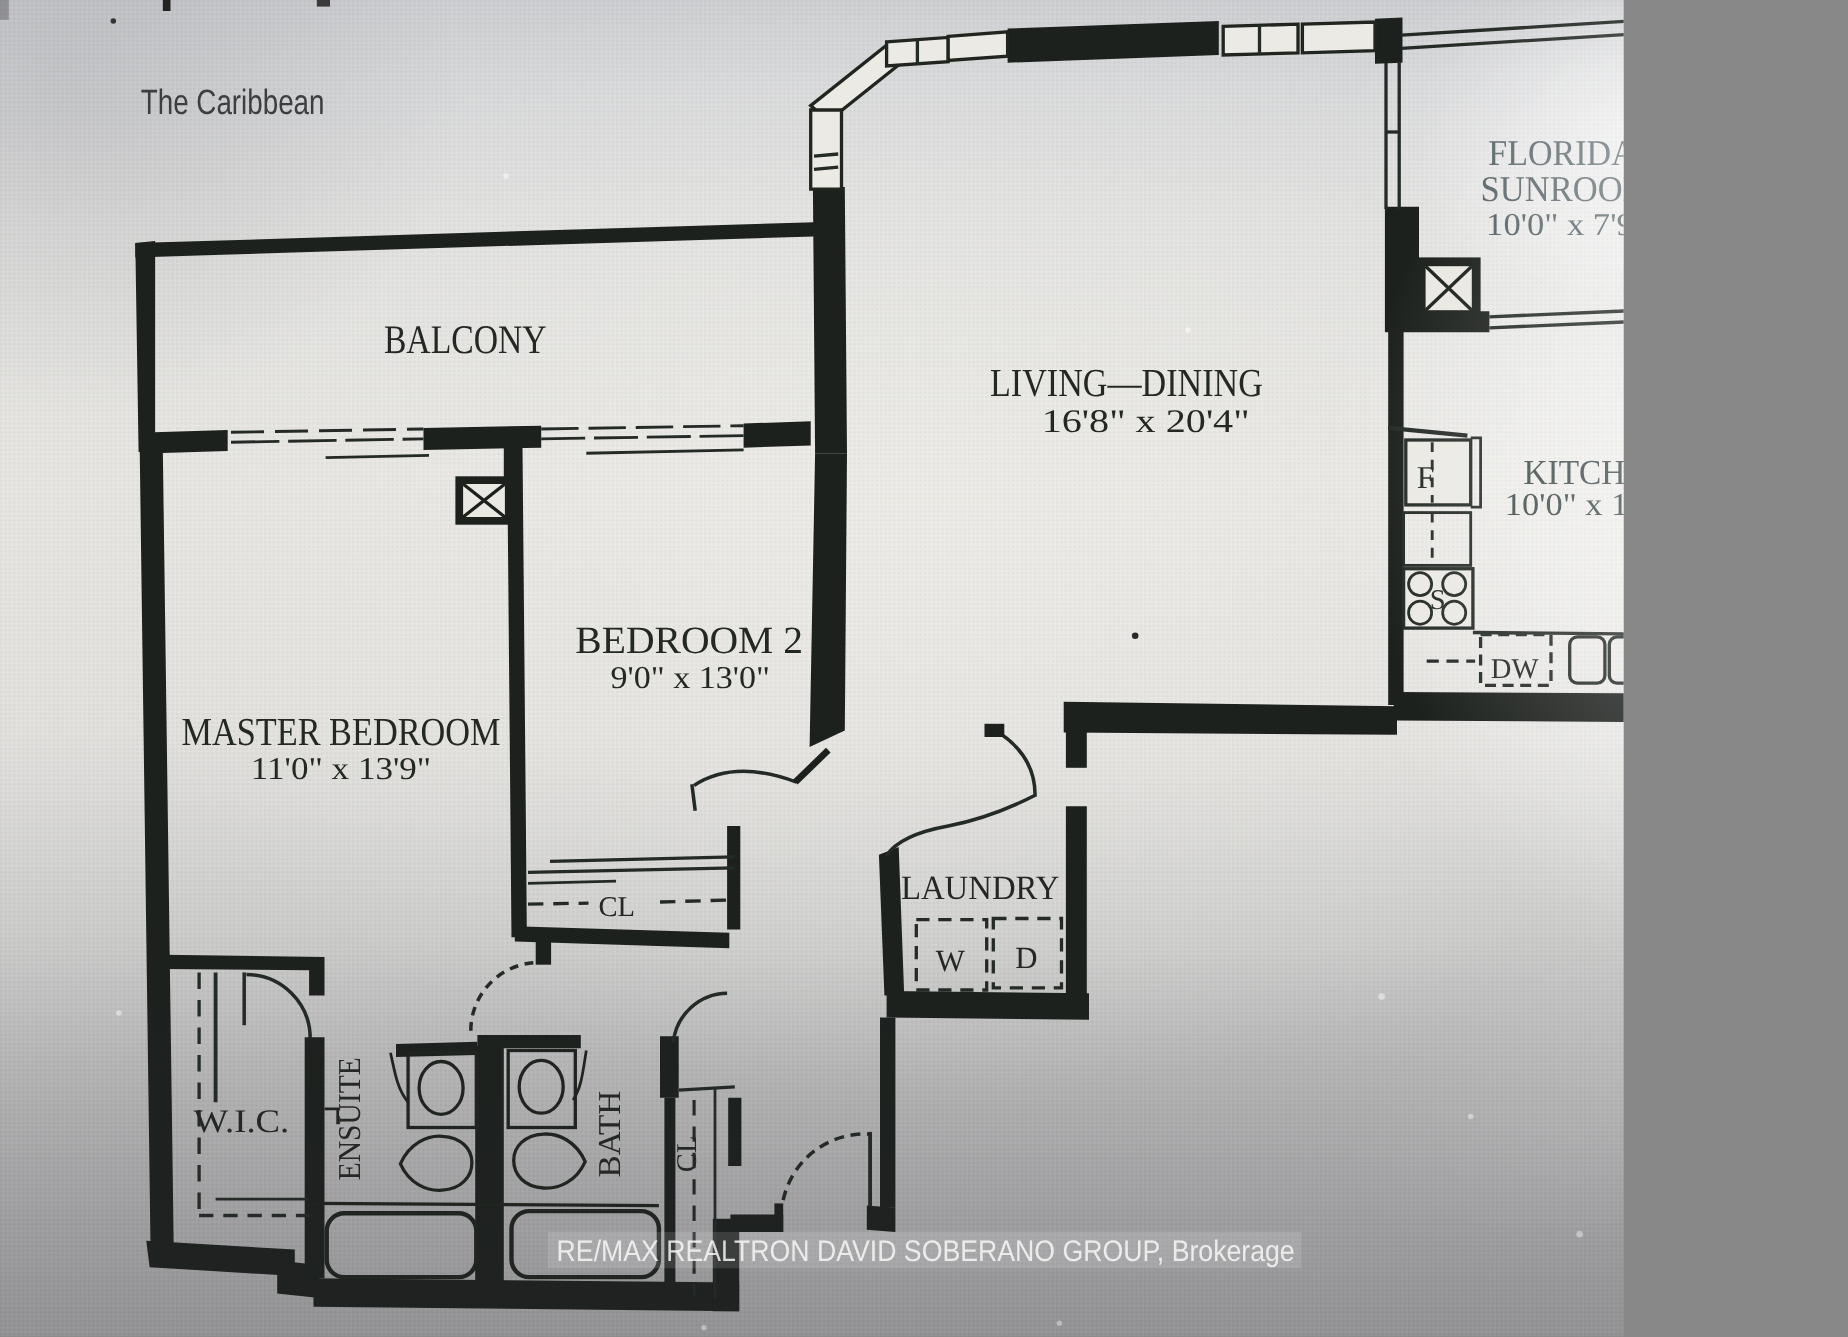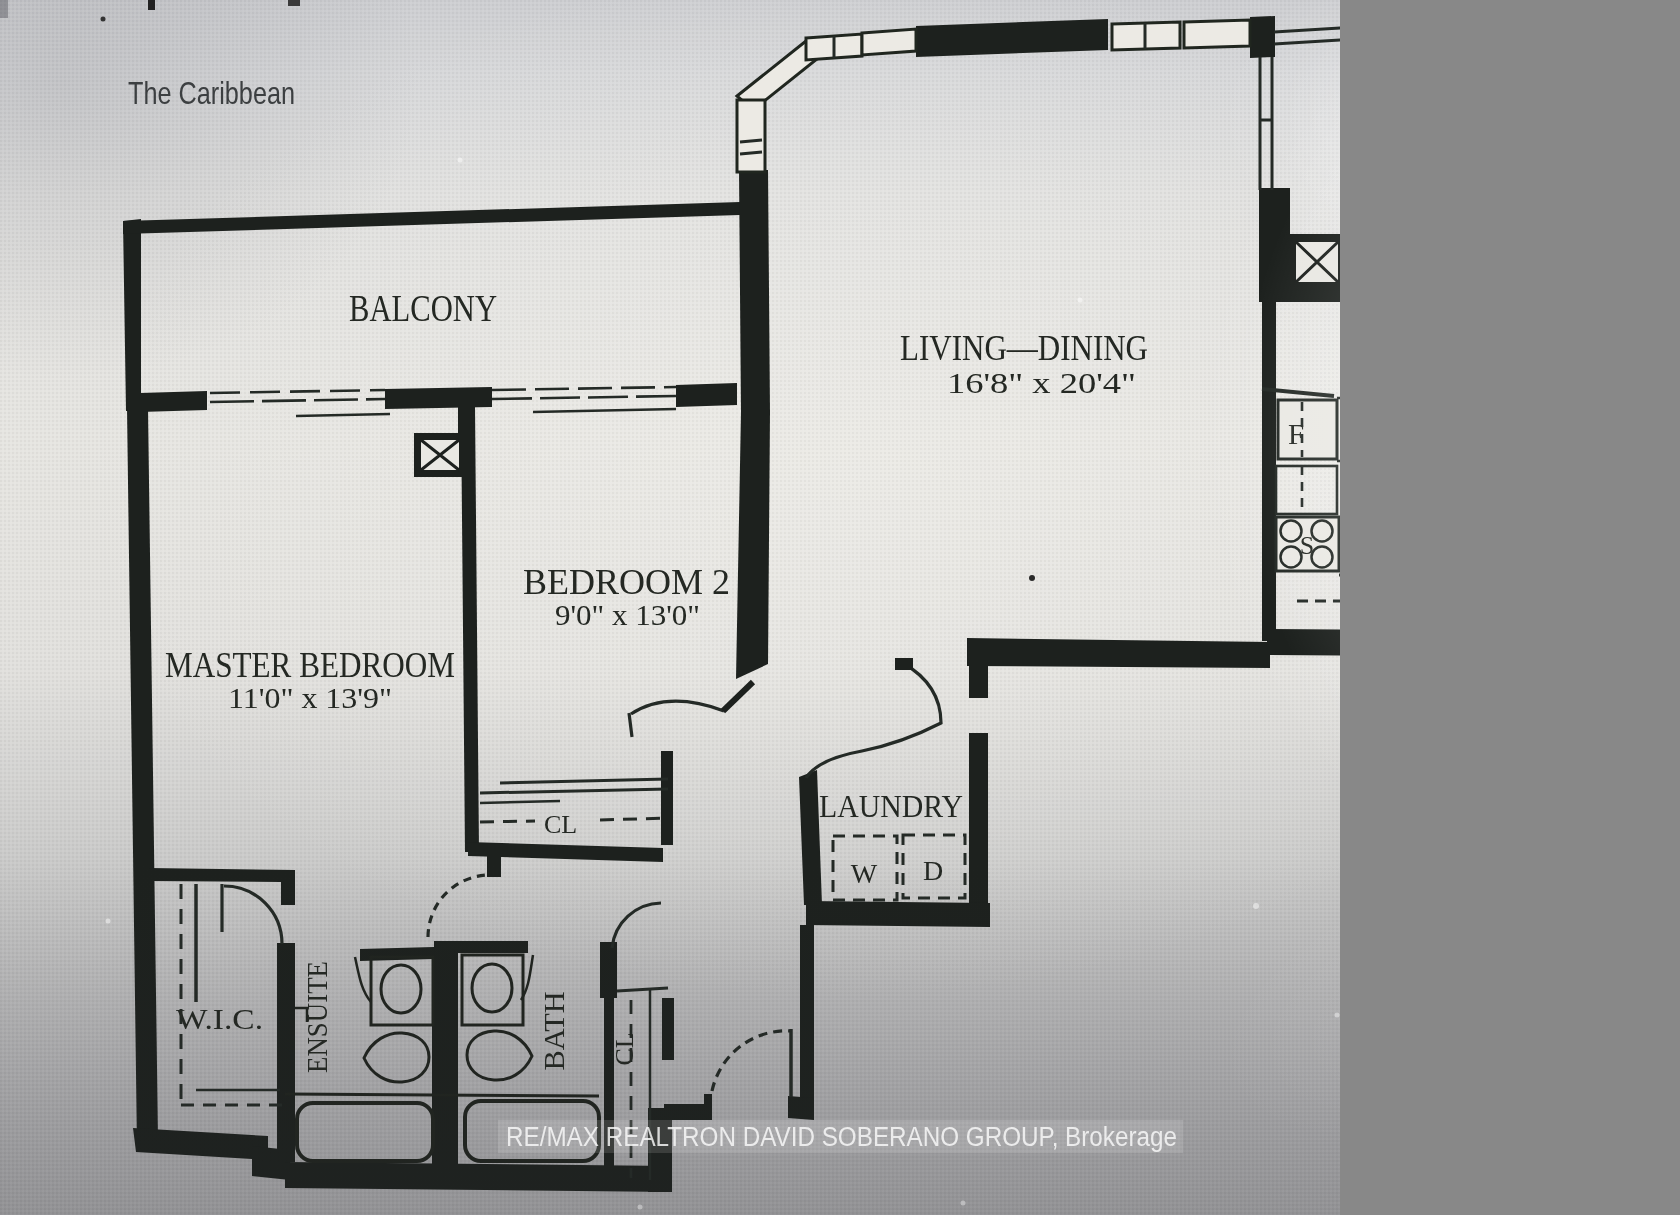--- a/index.html
+++ b/index.html
@@ -1,16 +1,16 @@
 <!DOCTYPE html>
 <html><head>
 <meta charset="utf-8">
 <style>
 html,body{margin:0;padding:0;background:#888;}
-#stage{position:relative;width:1340px;height:1215px;overflow:hidden;}
+#stage{position:relative;width:1476px;height:1215px;overflow:hidden;}
 svg{display:block;}
 text{font-family:"Liberation Serif",serif;}
 .sans{font-family:"Liberation Sans",sans-serif;}
 </style>
 </head>
 <body>
 <div id="stage">
 <svg width="1680" height="1215" viewBox="0 0 1680 1215">
 <defs>
 <linearGradient id="vert" x1="0" y1="0" x2="0" y2="1">

